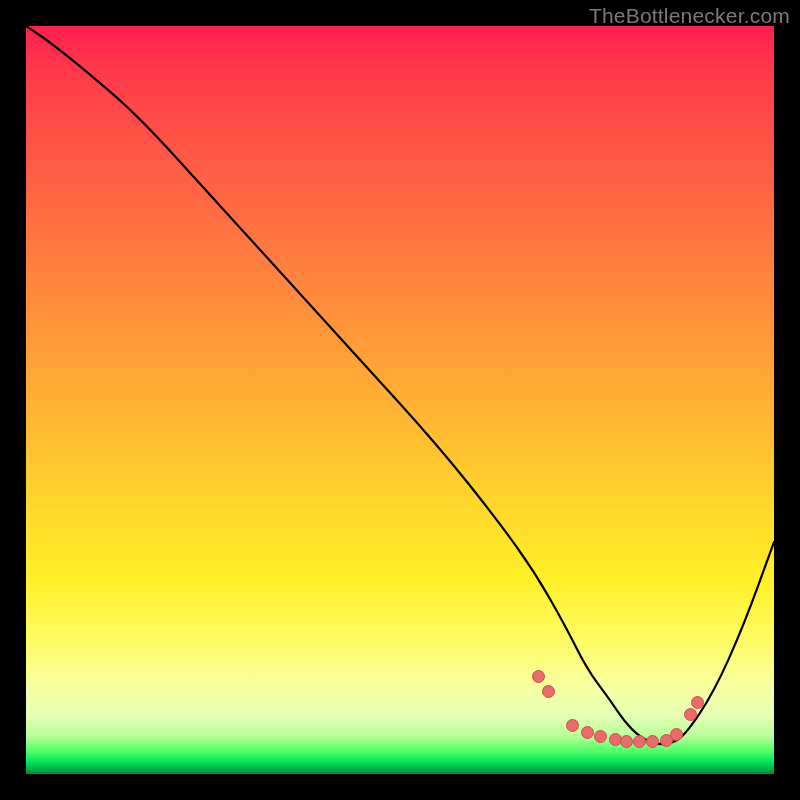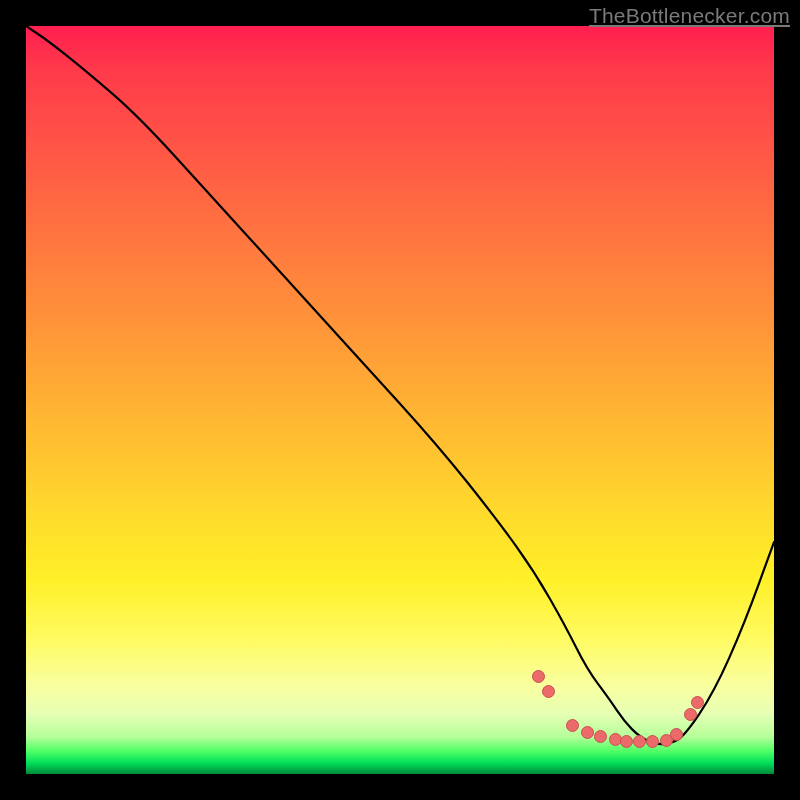--- a/index.html
+++ b/index.html
@@ -65,21 +65,20 @@
   }
   .watermark {
     position: absolute;
     top: 4px;
     right: 10px;
     font-family: Arial, Helvetica, sans-serif;
     font-size: 21px;
     color: #7a7a7a;
     letter-spacing: 0.2px;
     user-select: none;
-    text-decoration: underline;
   }
 </style>
 </head>
 <body>
 
 <div class="frame">
 
   <div class="plot-area">
     <div class="gradient"></div>
 

